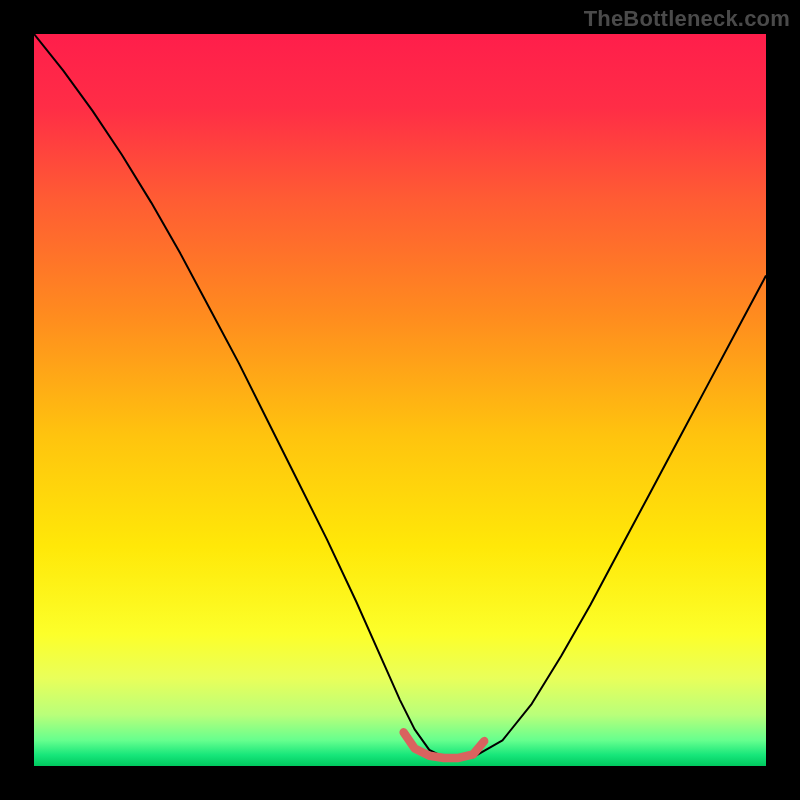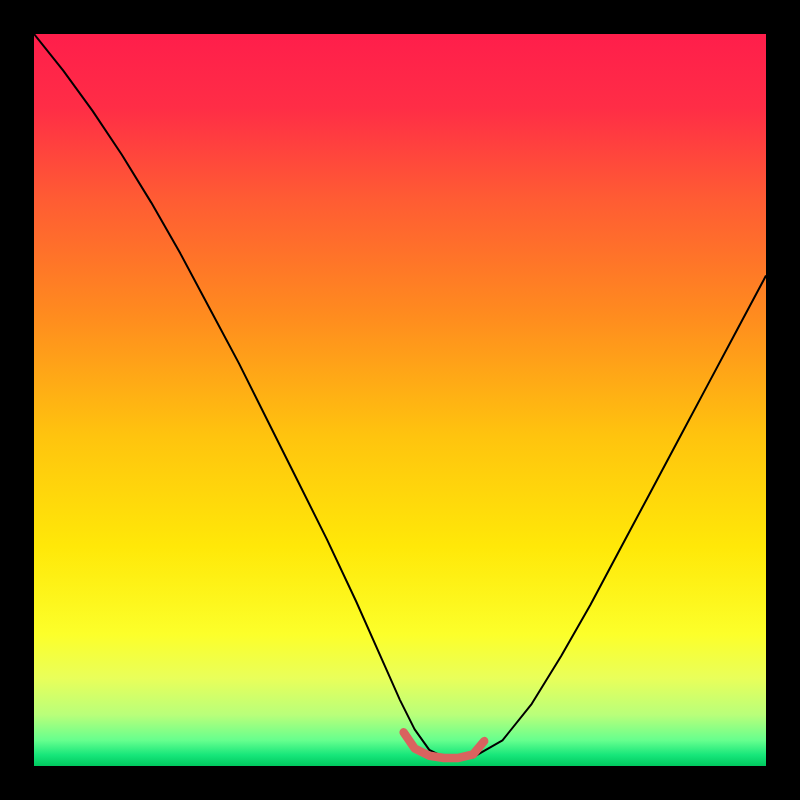--- a/index.html
+++ b/index.html
@@ -59,13 +59,14 @@
             <stop offset="98.50%" stop-color="#17e67a"></stop>
             <stop offset="100.00%" stop-color="#00c95f"></stop>
           </linearGradient>
       </defs>
       <rect id="bg-rect" x="0" y="0" width="732" height="732" fill="url(#bg-grad)"></rect>
       <path id="series-curve" fill="none" d="M0.00 0.00 L29.28 36.60 L58.56 76.86 L87.84 120.78 L117.12 168.36 L146.40 219.60 L175.68 274.50 L204.96 329.40 L234.24 387.96 L263.52 446.52 L292.80 505.08 L322.08 567.30 L351.36 633.18 L366.00 666.12 L380.64 695.40 L395.28 715.90 L409.92 723.22 L424.56 724.68 L439.20 723.22 L468.48 706.38 L497.76 669.78 L527.04 622.20 L556.32 570.96 L585.60 516.06 L614.88 461.16 L644.16 406.26 L673.44 351.36 L702.72 296.46 L732.00 241.56" stroke="#000000" stroke-width="2" stroke-linejoin="round"></path>
       <path id="series-band" fill="none" d="M369.66 698.33 L380.64 714.43 L395.28 721.75 L409.92 723.95 L424.56 723.95 L439.20 720.29 L450.18 707.11" stroke="#d9635f" stroke-width="8.5" stroke-linecap="round" stroke-linejoin="round"></path>
     </svg>
   </div>
 
+  <div class="watermark">TheBottleneck.com</div>
 </div>
 
 </body></html>

